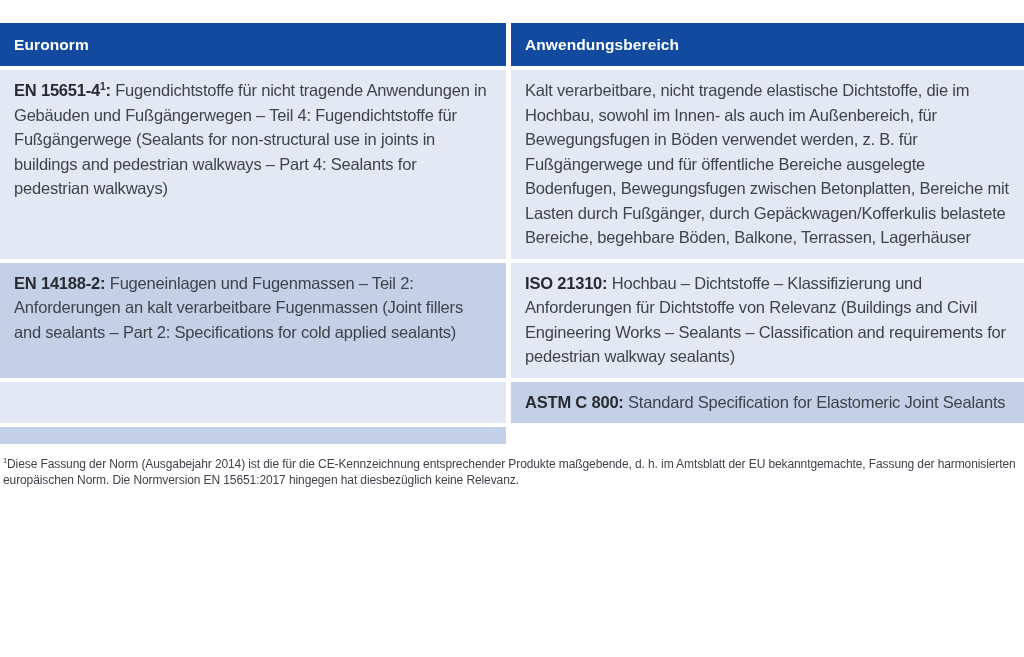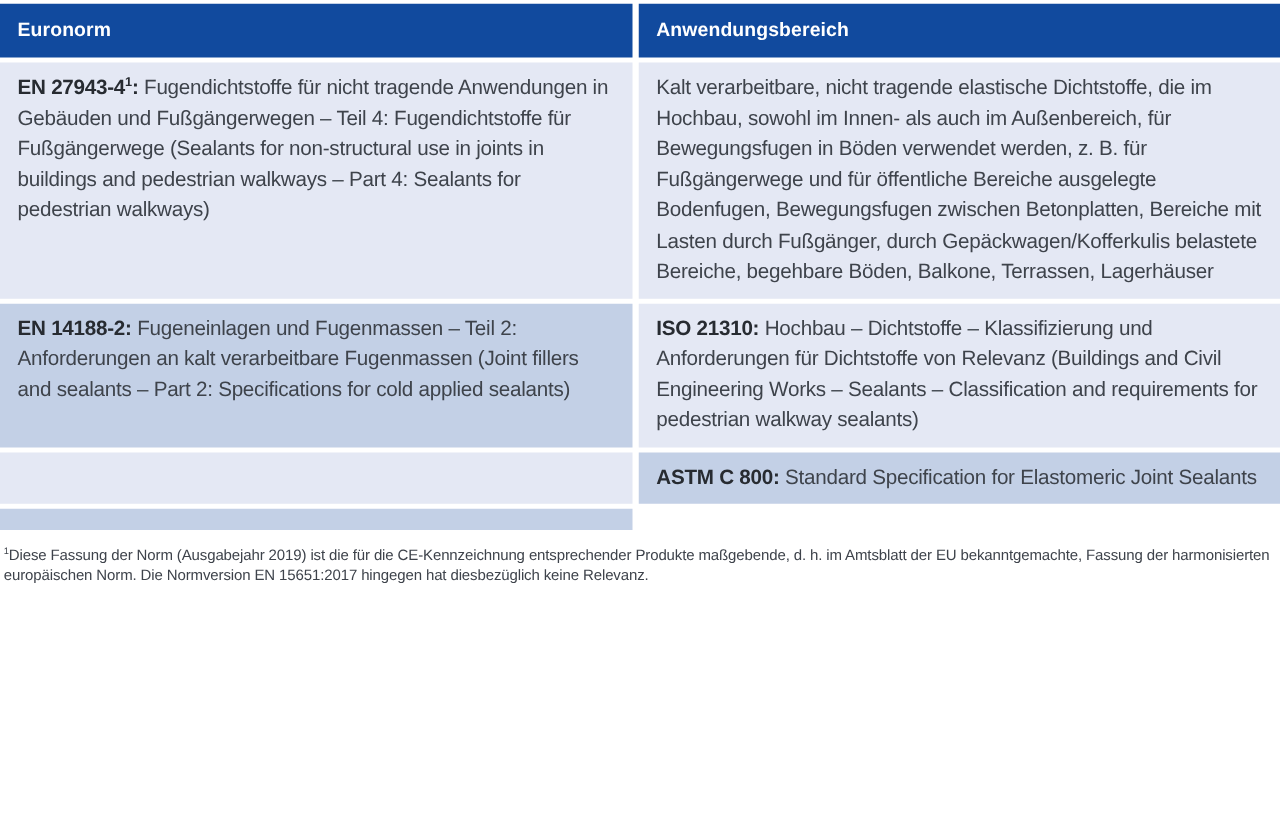--- a/index.html
+++ b/index.html
@@ -8,20 +8,21 @@
     width: 1024px;
     height: 657px;
     background: #ffffff;
     overflow: hidden;
     font-family: "Liberation Sans", "DejaVu Sans", sans-serif;
   }
   .page {
     width: 1024px;
     padding-top: 3px;
     box-sizing: border-box;
+    margin-top: 20px;
   }
   .grid {
     display: grid;
     grid-template-columns: 506px 513px;
     column-gap: 5px;
     row-gap: 4px;
   }
   .th {
     background: var(--header-bg, #114a9e);
     color: var(--header-text, #ffffff);
@@ -61,21 +62,21 @@
 <body>
 
 <div class="page">
 
   <div class="grid">
 
     <div class="th">Euronorm</div>
     <div class="th">Anwendungsbereich</div>
 
     <div class="cell light">
-      <strong><span>EN 27943-4</span><sup>1</sup><span>:</span></strong>
+      <strong><span>EN 15651-4</span><sup>1</sup><span>:</span></strong>
       <span>Fugendichtstoffe für nicht tragende Anwen­dungen in Gebäuden und Fußgängerwegen – Teil 4: Fugen­dichtstoffe für Fußgängerwege (Sealants for non-struc­tural use in joints in buildings and pedestrian walkways – Part 4: Sealants for pedestrian walkways)</span>
     </div>
     <div class="cell light">
       <span>Kalt verarbeitbare, nicht tragende elastische Dichtstoffe, die im Hochbau, sowohl im Innen- als auch im Außenbe­reich, für Bewegungsfugen in Böden verwendet werden, z. B. für Fußgängerwege und für öffentliche Bereiche ausgelegte Bodenfugen, Bewegungsfugen zwischen Betonplatten, Bereiche mit Lasten durch Fußgänger, durch Gepäckwagen/Kofferkulis belastete Bereiche, begehbare Böden, Balkone, Terrassen, Lagerhäuser</span>
     </div>
 
     <div class="cell dark">
       <strong><span>EN 14188-2</span><sup></sup><span>:</span></strong>
       <span>Fugeneinlagen und Fugenmassen – Teil 2: Anforderungen an kalt verarbeitbare Fugenmassen (Joint fillers and sealants – Part 2: Specifications for cold applied sealants)</span>
     </div>
@@ -91,15 +92,15 @@
     <div class="cell dark">
       <strong><span>ASTM C 800</span><sup></sup><span>:</span></strong>
       <span>Standard Specification for Elastomeric Joint Sealants</span>
     </div>
     <div class="cell dark">
       <span></span>
     </div>
 
   </div>
 
-  <p class="footnote"><sup>1</sup><span>Diese Fassung der Norm (Ausgabejahr 2019) ist die für die CE-Kennzeichnung entsprechender Produkte maßgebende, d. h. im Amtsblatt der EU bekanntgemachte, Fassung der harmonisierten europäischen Norm. Die Normversion EN 15651:2017 hingegen hat diesbezüglich keine Relevanz.</span></p>
+  <p class="footnote"><sup>1</sup><span>Diese Fassung der Norm (Ausgabejahr 2014) ist die für die CE-Kennzeichnung entsprechender Produkte maßgebende, d. h. im Amtsblatt der EU bekanntgemachte, Fassung der harmonisierten europäischen Norm. Die Normversion EN 15651:2017 hingegen hat diesbezüglich keine Relevanz.</span></p>
 
 </div>
 
 </body></html>

